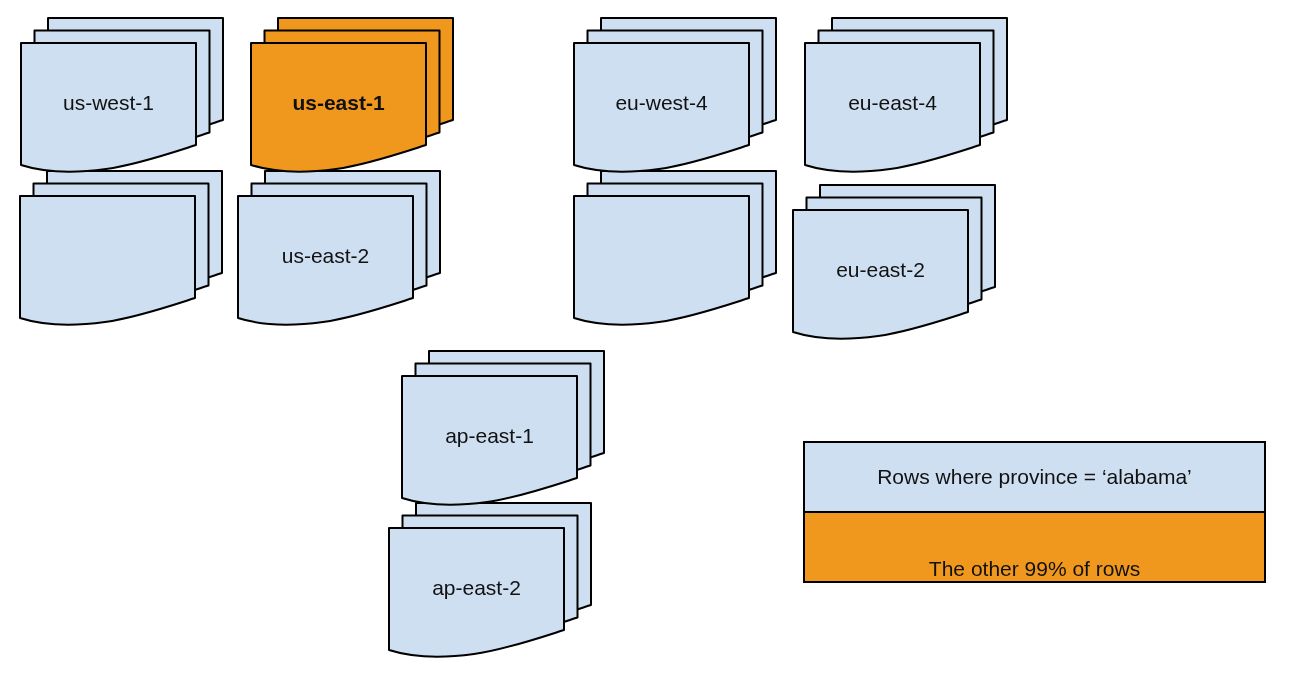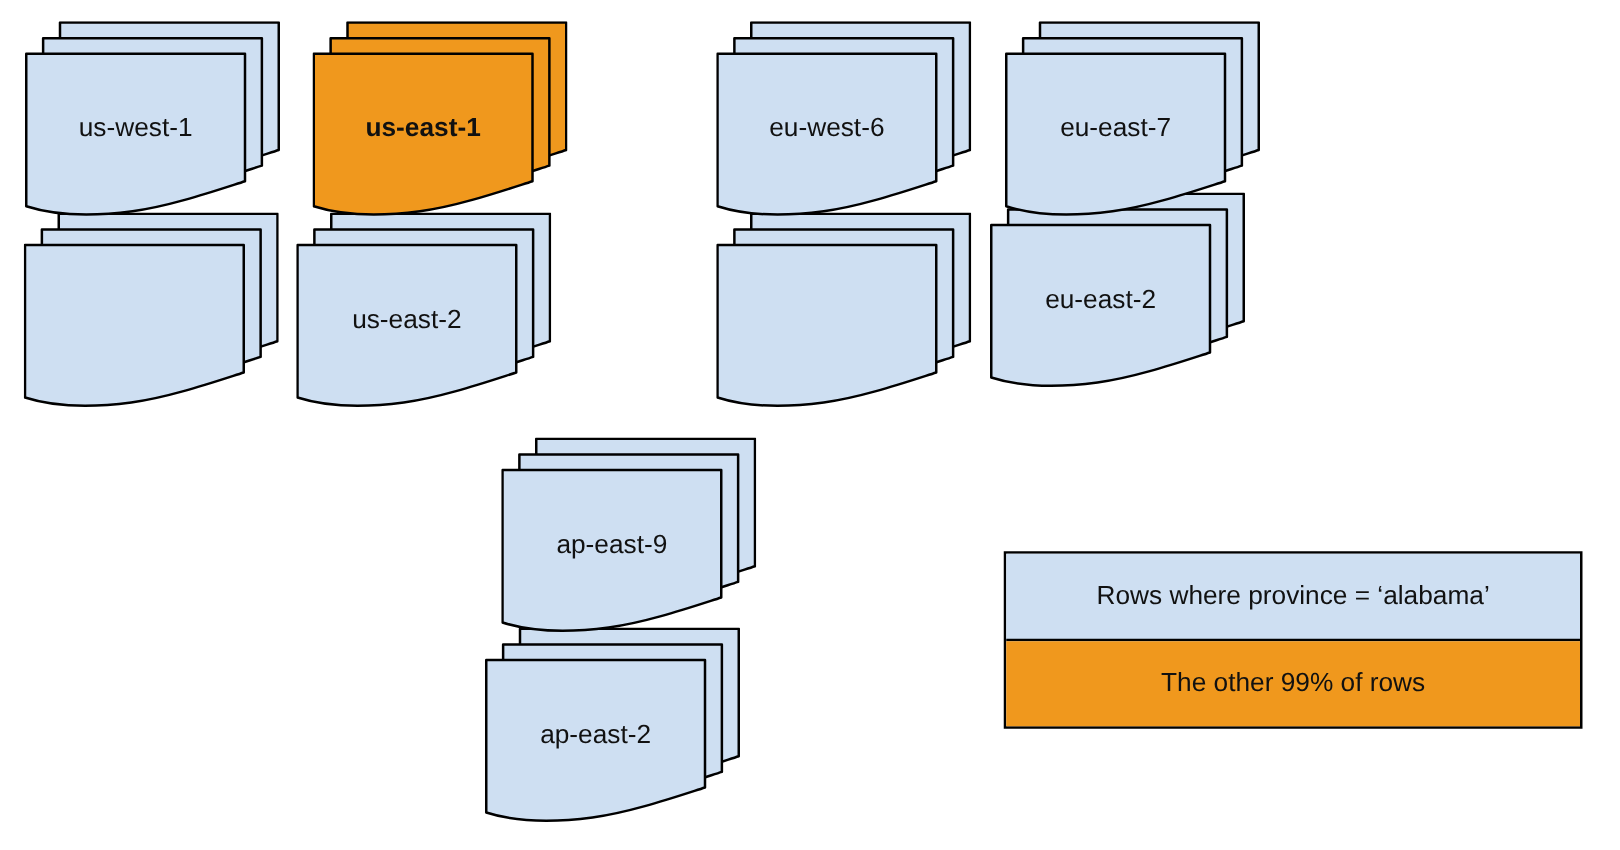--- a/index.html
+++ b/index.html
@@ -53,21 +53,21 @@
   }
   .legend-row {
     flex: 1;
     display: flex;
     align-items: center;
     justify-content: center;
     font-size: 21px;
     color: #111111;
   }
   .legend-row.blue   { background: var(--doc-blue, #cedff2); border-bottom: 2px solid var(--stroke, #000000); }
-  .legend-row.orange { background: var(--doc-orange, #f0981d); }
+  .legend-row.orange { background: var(--doc-orange, #f0981d); align-items: flex-end; }
 </style>
 </head>
 <body>
 
 <div class="canvas">
 
   <svg width="0" height="0" style="position:absolute" aria-hidden="true">
     <defs>
       <symbol id="docstack" viewBox="0 0 204 158">
         <path transform="translate(28,1)" fill="currentColor" stroke="#000" stroke-width="2" stroke-linejoin="round" d="M0,0 H175 V102 C150,110 115,122 85,126 C55,130 25,130 0,122 Z"></path>
@@ -88,28 +88,28 @@
     <svg width="204" height="158">
         <use href="#docstack"></use>
       </svg>
     <div class="stack-label">us-east-1</div>
   </div>
 
   <div class="stack blue front-layer" style="left:573px;top:17px">
     <svg width="204" height="158">
         <use href="#docstack"></use>
       </svg>
-    <div class="stack-label">eu-west-6</div>
+    <div class="stack-label">eu-west-4</div>
   </div>
 
   <div class="stack blue front-layer" style="left:804px;top:17px">
     <svg width="204" height="158">
         <use href="#docstack"></use>
       </svg>
-    <div class="stack-label">eu-east-7</div>
+    <div class="stack-label">eu-east-4</div>
   </div>
 
   <div class="stack blue back-layer" style="left:19px;top:170px">
     <svg width="204" height="158">
         <use href="#docstack"></use>
       </svg>
   </div>
 
   <div class="stack blue back-layer" style="left:237px;top:170px">
     <svg width="204" height="158">
@@ -117,32 +117,32 @@
       </svg>
     <div class="stack-label">us-east-2</div>
   </div>
 
   <div class="stack blue back-layer" style="left:573px;top:170px">
     <svg width="204" height="158">
         <use href="#docstack"></use>
       </svg>
   </div>
 
-  <div class="stack blue back-layer" style="left:792px;top:154px">
+  <div class="stack blue back-layer" style="left:792px;top:184px">
     <svg width="204" height="158">
         <use href="#docstack"></use>
       </svg>
     <div class="stack-label">eu-east-2</div>
   </div>
 
   <div class="stack blue front-layer" style="left:401px;top:350px">
     <svg width="204" height="158">
         <use href="#docstack"></use>
       </svg>
-    <div class="stack-label">ap-east-9</div>
+    <div class="stack-label">ap-east-1</div>
   </div>
 
   <div class="stack blue back-layer" style="left:388px;top:502px">
     <svg width="204" height="158">
         <use href="#docstack"></use>
       </svg>
     <div class="stack-label">ap-east-2</div>
   </div>
 
   <div class="legend">

